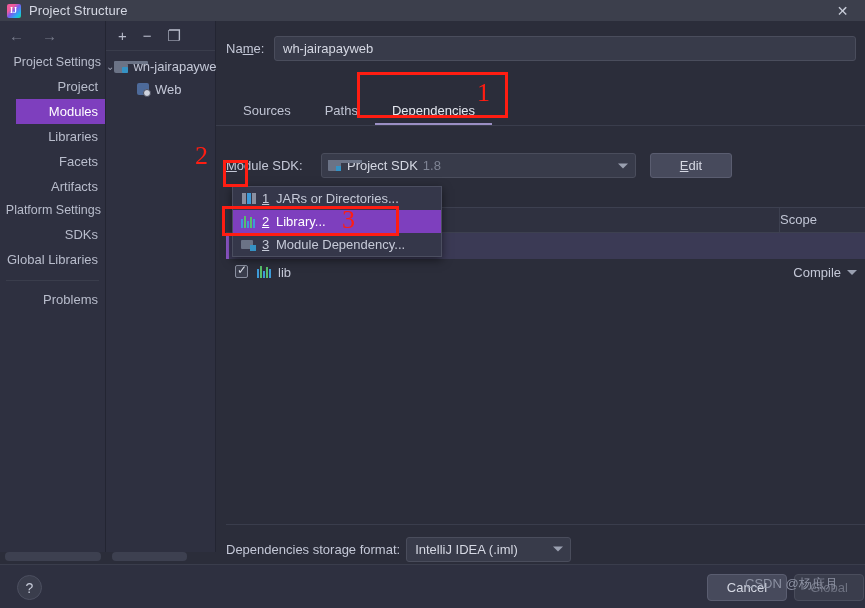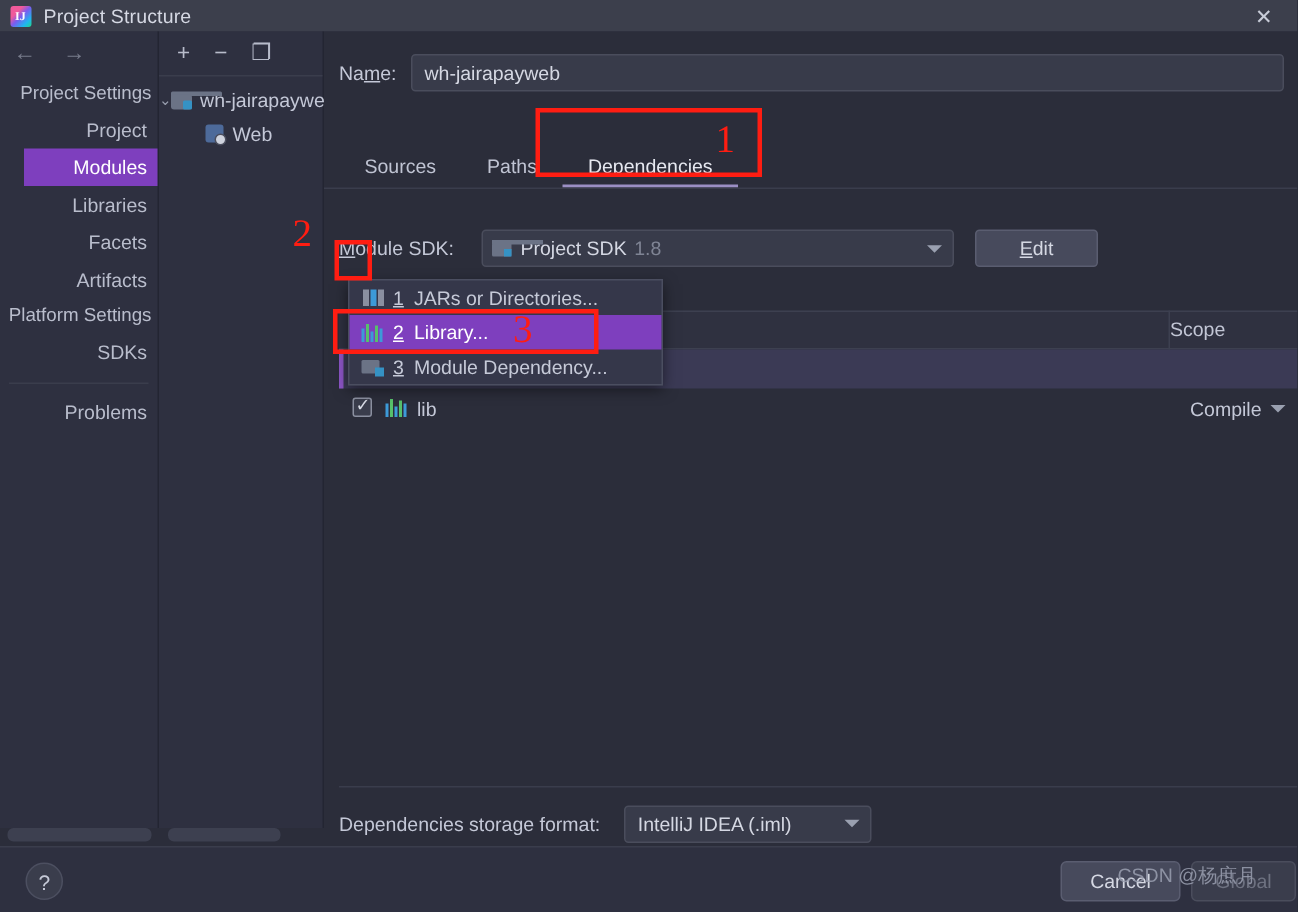--- a/index.html
+++ b/index.html
@@ -139,21 +139,21 @@
   .lib-ico i:nth-child(1){height:9px;background:#3d9ad8;}
   .lib-ico i:nth-child(2){height:12px;background:#57c06b;}
   .lib-ico i:nth-child(3){height:7px;background:#3d9ad8;}
   .lib-ico i:nth-child(4){height:11px;background:#57c06b;}
   .lib-ico i:nth-child(5){height:9px;background:#3d9ad8;}
   .scope-arrow { width:0;height:0;border-left:5px solid transparent;border-right:5px solid transparent;border-top:5px solid #9aa0b0; }
 
   
   .storage-sep { position:absolute; left:10px; top:503px; width:639px; height:1px; background:#3a3d4c; }
   .storage-row { position:absolute; left:10px; top:515px; width:630px; height:26px; display:flex; align-items:center; }
-  .storage-label { font-size:13px; color:#c4c8d7; margin-right:16px; }
+  .storage-label { font-size:13px; color:#c4c8d7; margin-right:6px; }
   .storage-combo {
     width:165px; height:25px; background:#383b4a; border:1px solid #4a4d5c; border-radius:3px;
     display:flex; align-items:center; padding:0 8px; position:relative; font-size:13px; color:#d5d8e3;
   }
 
   
   .popup {
     position:absolute; left:232px; top:186px; width:210px;
     background:#35374a; border:1px solid #4b4e60; box-shadow:0 3px 9px rgba(0,0,0,.5); z-index:40;
   }
@@ -223,20 +223,21 @@
     </div>
     <div class="side-list">
       <div class="side-head">Project Settings</div>
       <div class="side-item">Project</div>
       <div class="side-item sel">Modules</div>
       <div class="side-item">Libraries</div>
       <div class="side-item">Facets</div>
       <div class="side-item">Artifacts</div>
       <div class="side-head">Platform Settings</div>
       <div class="side-item">SDKs</div>
+      <div class="side-item">Global Libraries</div>
       <div class="side-sep"></div>
       <div class="side-item">Problems</div>
     </div>
   </div>
 
   <div class="tree">
     <div class="tree-toolbar">
       <span class="tt-ico">+</span>
       <span class="tt-ico">−</span>
       <span class="tt-ico">❐</span>

